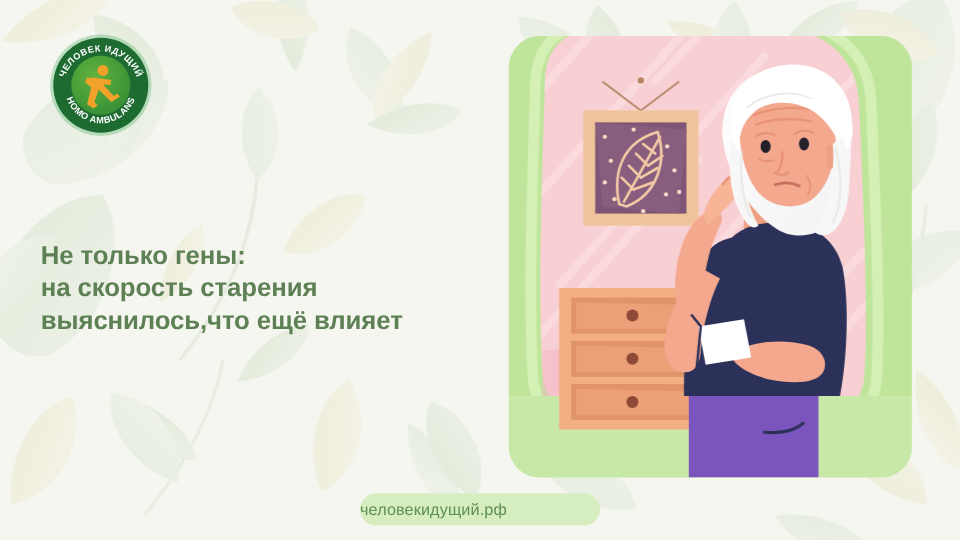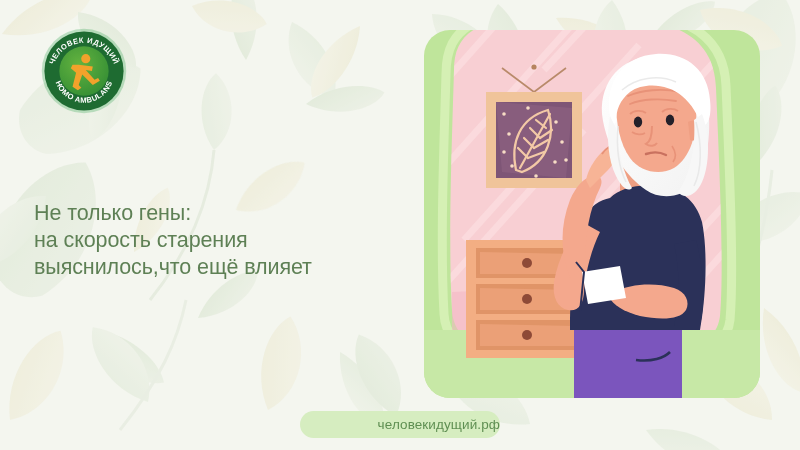--- a/index.html
+++ b/index.html
@@ -25,33 +25,33 @@
   
   #logo {
     position:absolute; left:40px; top:27px; width:88px; height:88px;
   }
 
   
   #headline {
     position:absolute; left:34px; top:200px; width:380px;
     color:#5e8055;
     font-size:21.5px;
-    font-weight:normal;
+    font-weight:bold;
     line-height:27px;
     letter-spacing:-0.1px;
   }
   #headline .ln { display:block; white-space:nowrap; }
 
   
   #footer-pill {
     position:absolute; left:300px; top:411px;
     width:200px; height:27px;
     background:#d6edc0;
     border-radius:14px;
-    display:flex; align-items:center; justify-content:flex-end;
+    display:flex; align-items:center; justify-content:flex-start;
   }
   #footer-pill span {
     color:#5f8f52; font-size:13.5px; font-weight:normal;
     letter-spacing:0.1px;
   }
 
   
   #illo {
     position:absolute; left:424px; top:30px;
     width:336px; height:368px;

